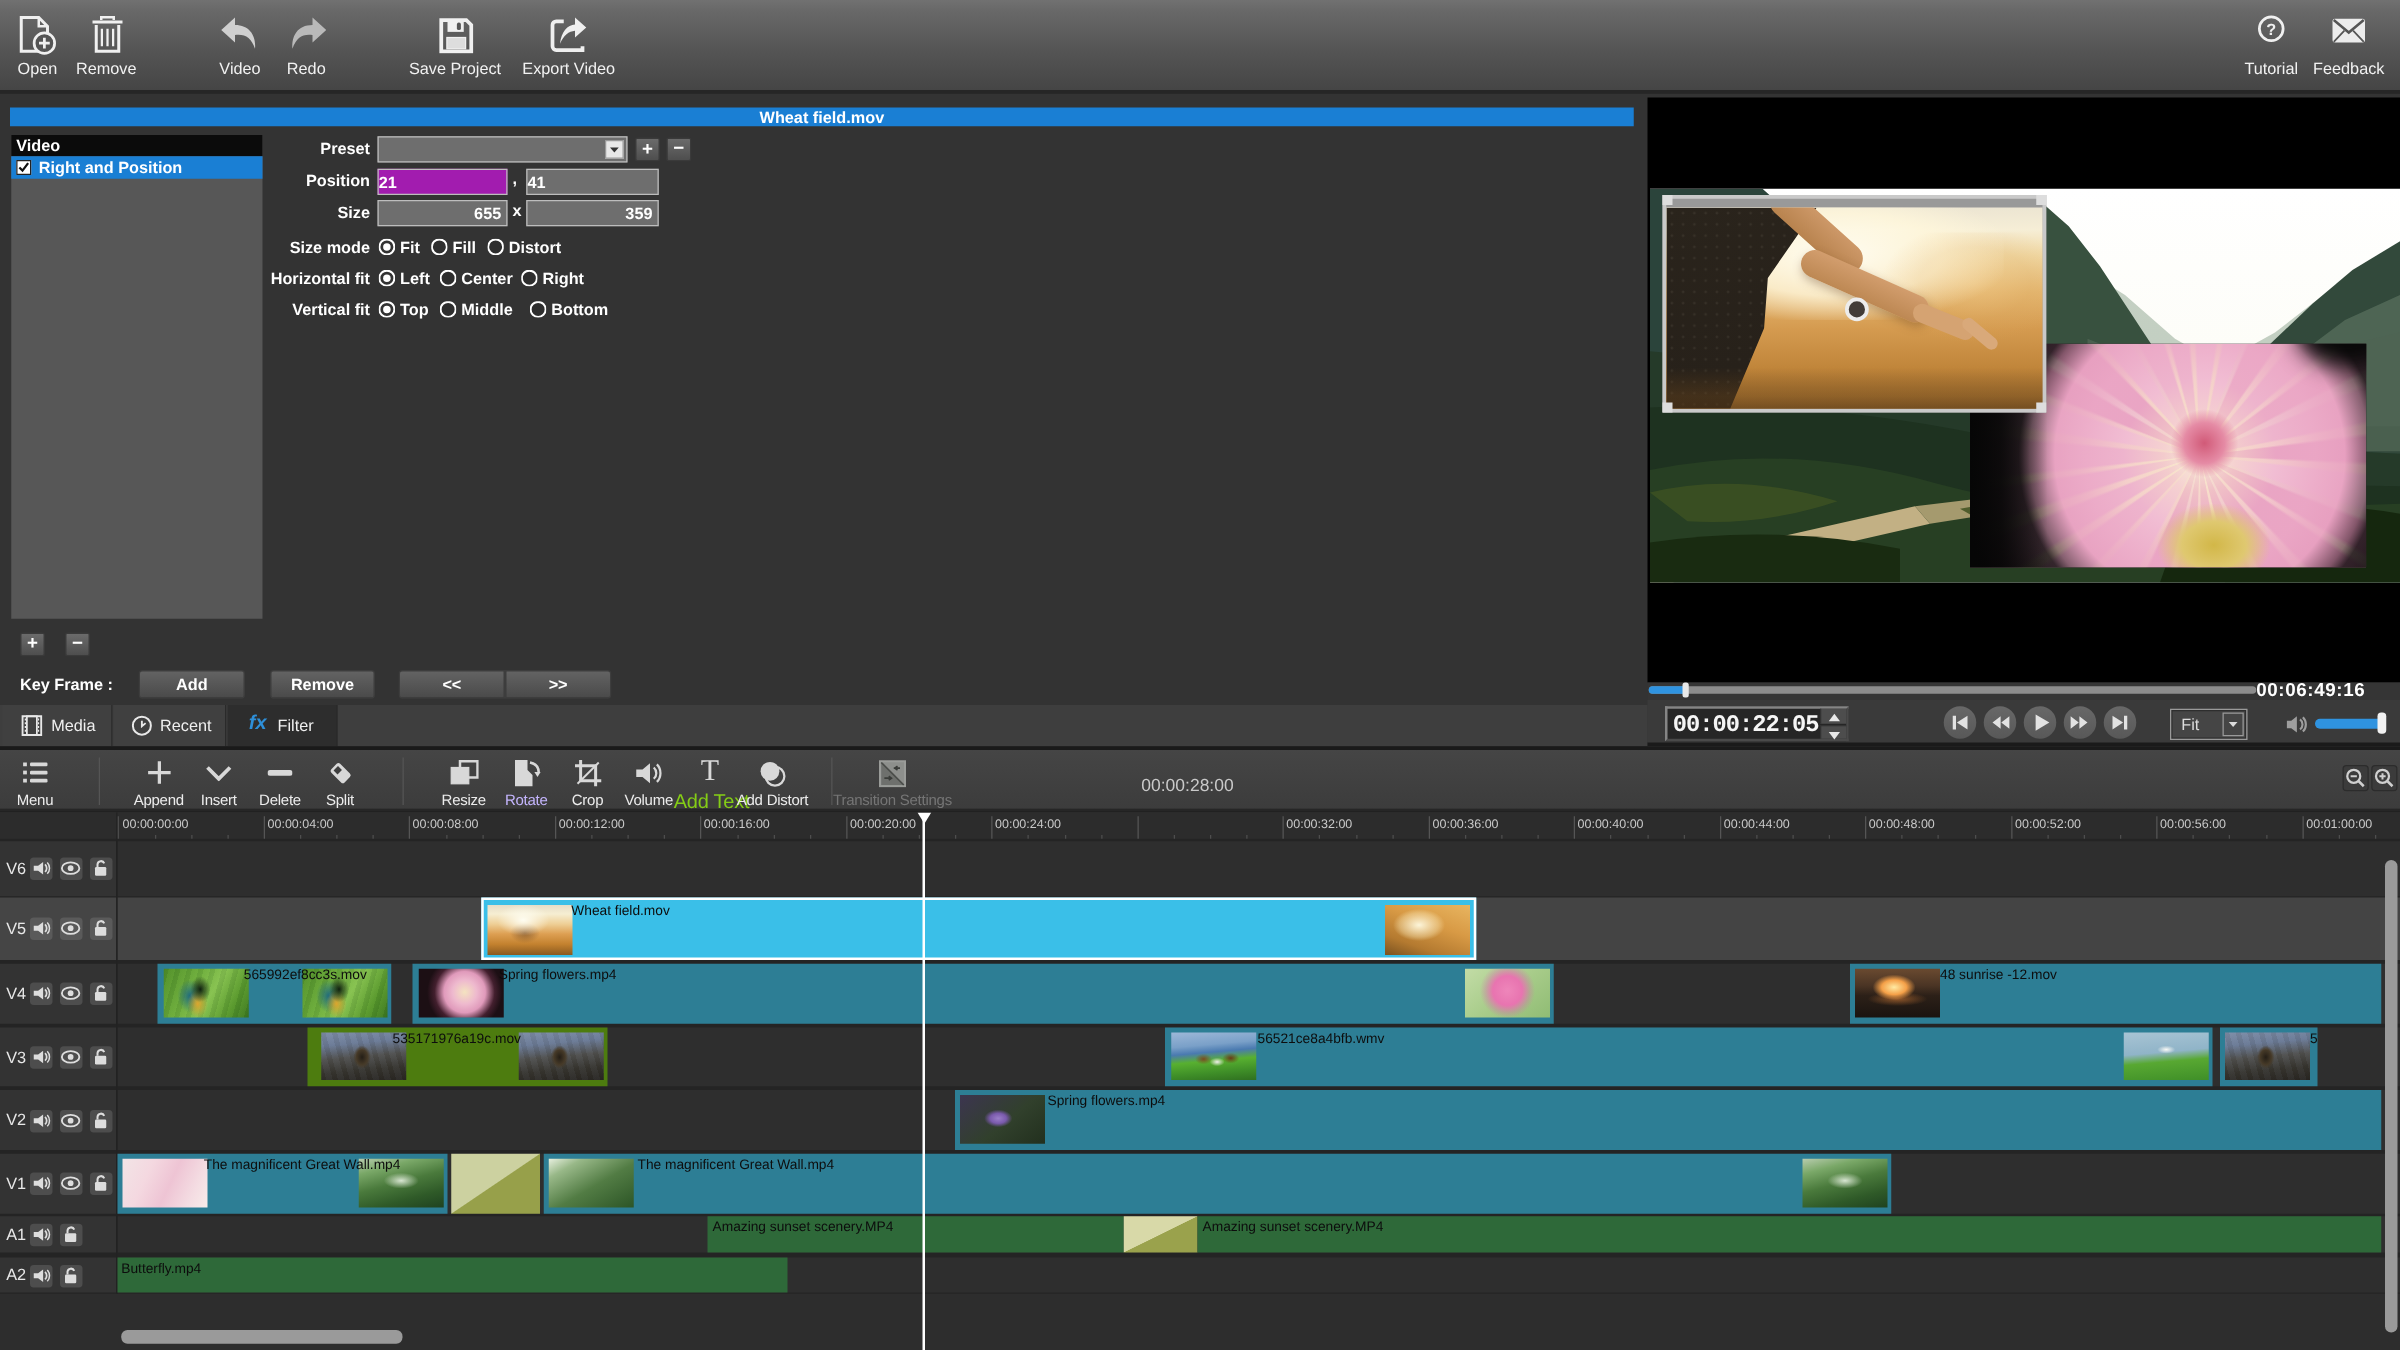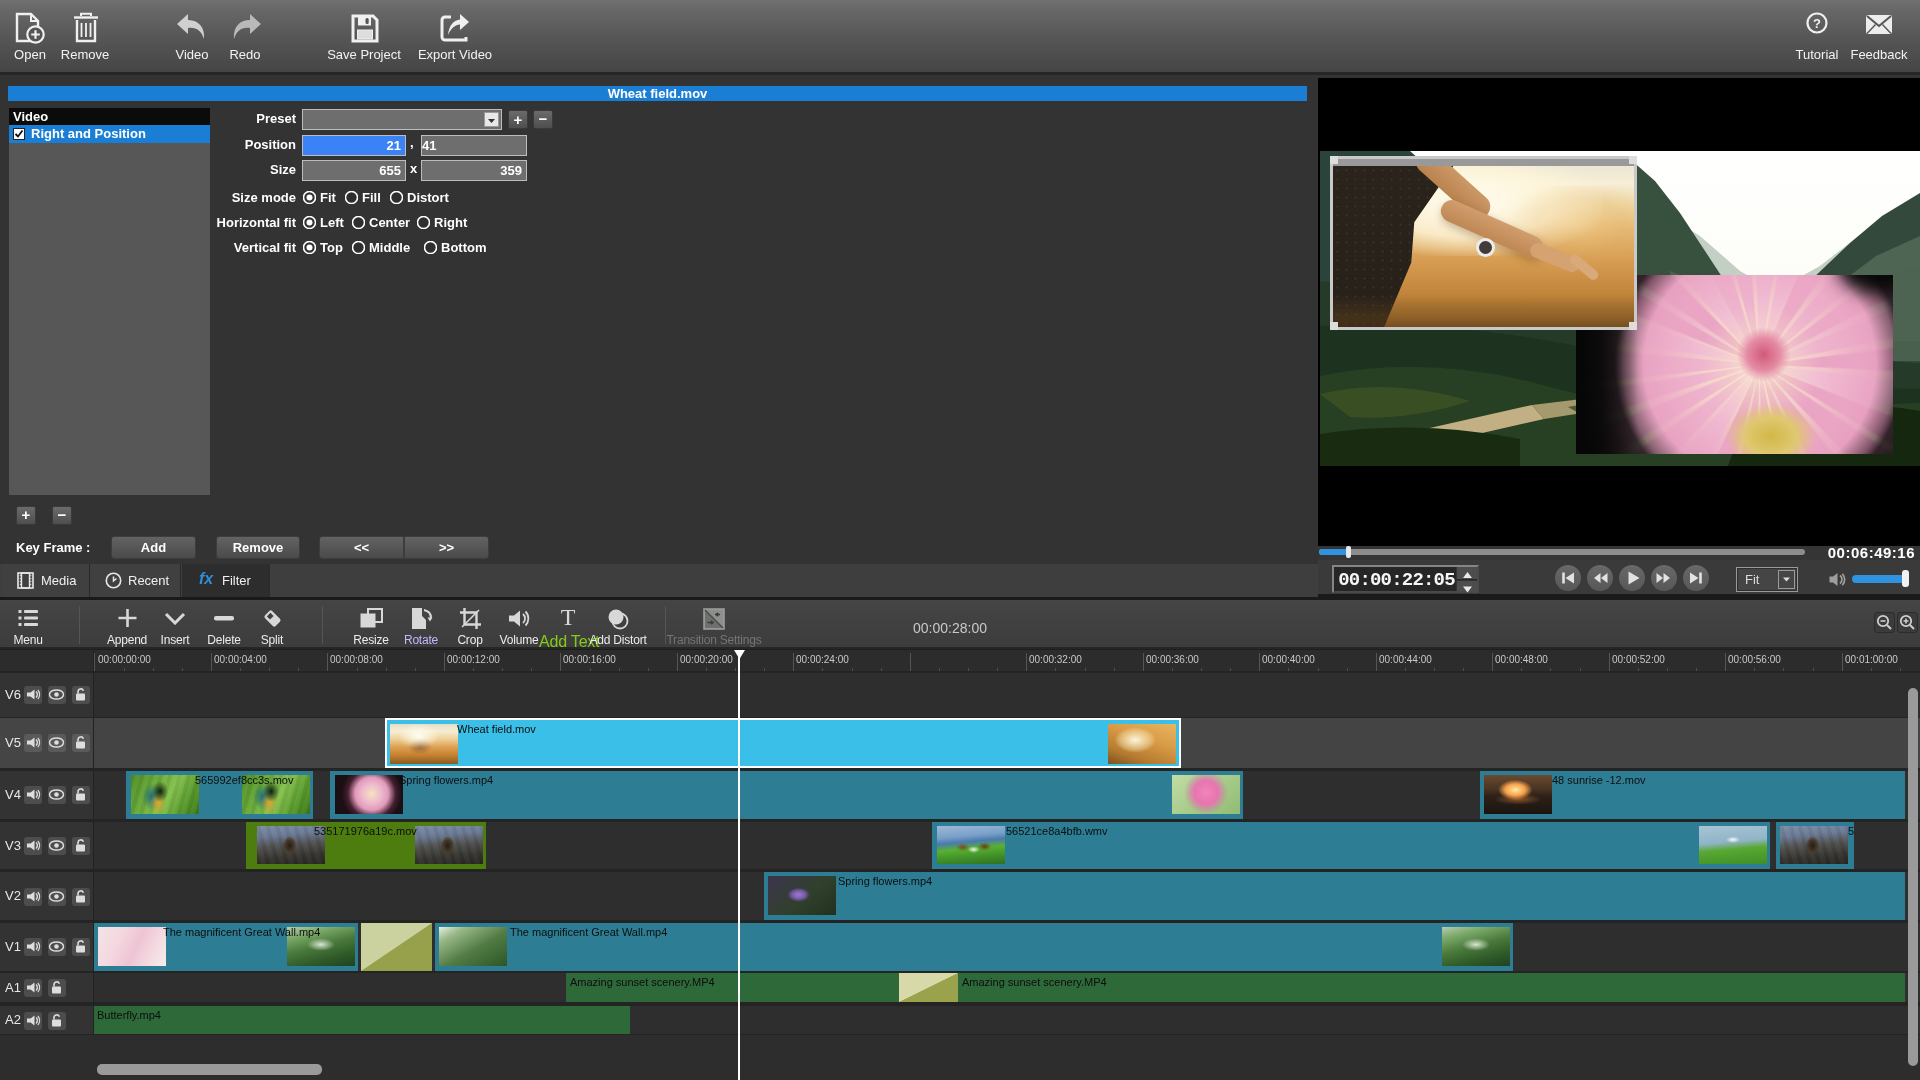--- a/index.html
+++ b/index.html
@@ -74,21 +74,21 @@
 <div class="abs" style="left:302px;top:109px;width:200px;height:21px;background:#6e6e6e;border:1px solid #bdbdbd">
   <span style="position:absolute;right:2px;top:2px;width:15px;height:15px;background:#e8e8e8;border:1px solid #999">
   <svg width="13" height="13" viewBox="0 0 13 13">
         <path d="M3 5 L6.5 9 L10 5 Z" fill="#333"></path>
       </svg></span>
 </div>
 <div class="abs" style="left:508px;top:110px;width:20px;height:19px;background:linear-gradient(#6b6b6b,#4e4e4e);border:1px solid #3a3a3a;border-radius:2px;color:#fff;text-align:center;line-height:17px;font-weight:bold;font-size:15px">+</div>
 <div class="abs" style="left:533px;top:110px;width:20px;height:19px;background:linear-gradient(#6b6b6b,#4e4e4e);border:1px solid #3a3a3a;border-radius:2px;color:#fff;text-align:center;line-height:16px;font-weight:bold;font-size:15px">−</div>
 
 <div class="abs" style="left:100px;top:135px;width:196px;height:20px;color:#fff;font-size:13px;font-weight:600;text-align:right;line-height:20px">Position</div>
-<div class="abs" style="left:302px;top:135px;width:104px;background:#3b82f6;border:1px solid #bdbdbd;color:#fff;font-size:13px;font-weight:600;text-align:right;padding-right:4px;position:absolute;height:21px;line-height:19px">21</div>
+<div class="abs" style="left:302px;top:135px;width:104px;background:#a21caf;border:1px solid #bdbdbd;color:#fff;font-size:13px;font-weight:600;padding-right:4px;position:absolute;height:21px;line-height:19px">21</div>
 <div class="abs" style="left:410px;top:135px;color:#fff;font-size:13px;font-weight:600">,</div>
 <div class="abs" style="left:421px;top:135px;width:106px;background:#6e6e6e;border:1px solid #bdbdbd;color:#fff;font-size:13px;font-weight:600;text-align:left;padding-right:4px;position:absolute;height:21px;line-height:19px">41</div>
 
 <div class="abs" style="left:100px;top:160px;width:196px;height:20px;color:#fff;font-size:13px;font-weight:600;text-align:right;line-height:20px">Size</div>
 <div class="abs" style="left:302px;top:160px;width:104px;background:#6e6e6e;border:1px solid #bdbdbd;color:#fff;font-size:13px;font-weight:600;text-align:right;padding-right:4px;position:absolute;height:21px;line-height:19px">655</div>
 <div class="abs" style="left:410px;top:161px;color:#fff;font-size:13px;font-weight:600">x</div>
 <div class="abs" style="left:421px;top:160px;width:106px;background:#6e6e6e;border:1px solid #bdbdbd;color:#fff;font-size:13px;font-weight:600;text-align:right;padding-right:4px;position:absolute;height:21px;line-height:19px">359</div>
 <div class="abs" style="left:100px;top:190px;width:196px;color:#fff;font-size:13px;font-weight:600;text-align:right">Size mode</div>
 <svg class="abs" style="left:303px;top:191px" width="13" height="13" viewBox="0 0 13 13">
     <circle cx="6.5" cy="6.5" r="6" fill="none" stroke="#fff" stroke-width="1.6"></circle>
@@ -207,21 +207,21 @@
 <div class="abs" style="left:-3px;top:-3px;width:8px;height:8px;background:#ddd"></div>
 <div class="abs" style="right:-3px;top:-3px;width:8px;height:8px;background:#ddd"></div>
 <div class="abs" style="left:-3px;bottom:-3px;width:8px;height:8px;background:#ddd"></div>
 <div class="abs" style="right:-3px;bottom:-3px;width:8px;height:8px;background:#ddd"></div>
 </div>
 
 <div class="abs" style="left:1318px;top:546px;width:602px;height:14px;background:#353535"></div>
 <div class="abs" style="left:1319px;top:549px;width:486px;height:6px;border-radius:3px;background:#8c8c8c"></div>
 <div class="abs" style="left:1319px;top:549px;width:30px;height:6px;border-radius:3px 0 0 3px;background:#2f93e0"></div>
 <div class="abs" style="left:1346px;top:546px;width:5px;height:12px;border-radius:2px;background:#e8e8e8"></div>
-<div class="abs" style="left:1805px;top:544px;width:110px;height:16px;color:#fff;font-size:15px;font-weight:bold;text-align:right;letter-spacing:0.5px">00:06:49:16</div>
+<div class="abs" style="left:1805px;top:544px;width:110px;height:16px;color:#fff;font-size:15px;font-weight:bold;text-align:left;letter-spacing:0.5px">00:06:49:16</div>
 <div class="abs" style="left:1318px;top:560px;width:602px;height:37px;background:#3a3a3a;border-bottom:3px solid #1a1a1a"></div>
 <div class="abs" style="left:1332px;top:565px;width:147px;height:28px;background:#262626;border:2px solid #858585;border-right-color:#4a4a4a;border-bottom-color:#4a4a4a">
 <div class="abs" style="left:2px;top:2px;width:121px;color:#f5f5f5;font-family:'Liberation Mono',monospace;font-size:19px;font-weight:bold;letter-spacing:-0.8px;text-align:center">00:00:22:05</div>
 <div class="abs" style="right:0;top:0;width:21px;height:12px;background:#4d4d4d;border-left:1px solid #333">
 <svg width="21" height="12">
         <path d="M6 9 L10.5 3 L15 9 Z" fill="#e8e8e8"></path>
       </svg></div>
 <div class="abs" style="right:0;bottom:0;width:21px;height:11px;background:#4d4d4d;border-left:1px solid #333;border-top:1px solid #333">
 <svg width="21" height="11">
         <path d="M6 2.5 L10.5 8.5 L15 2.5 Z" fill="#e8e8e8"></path>

